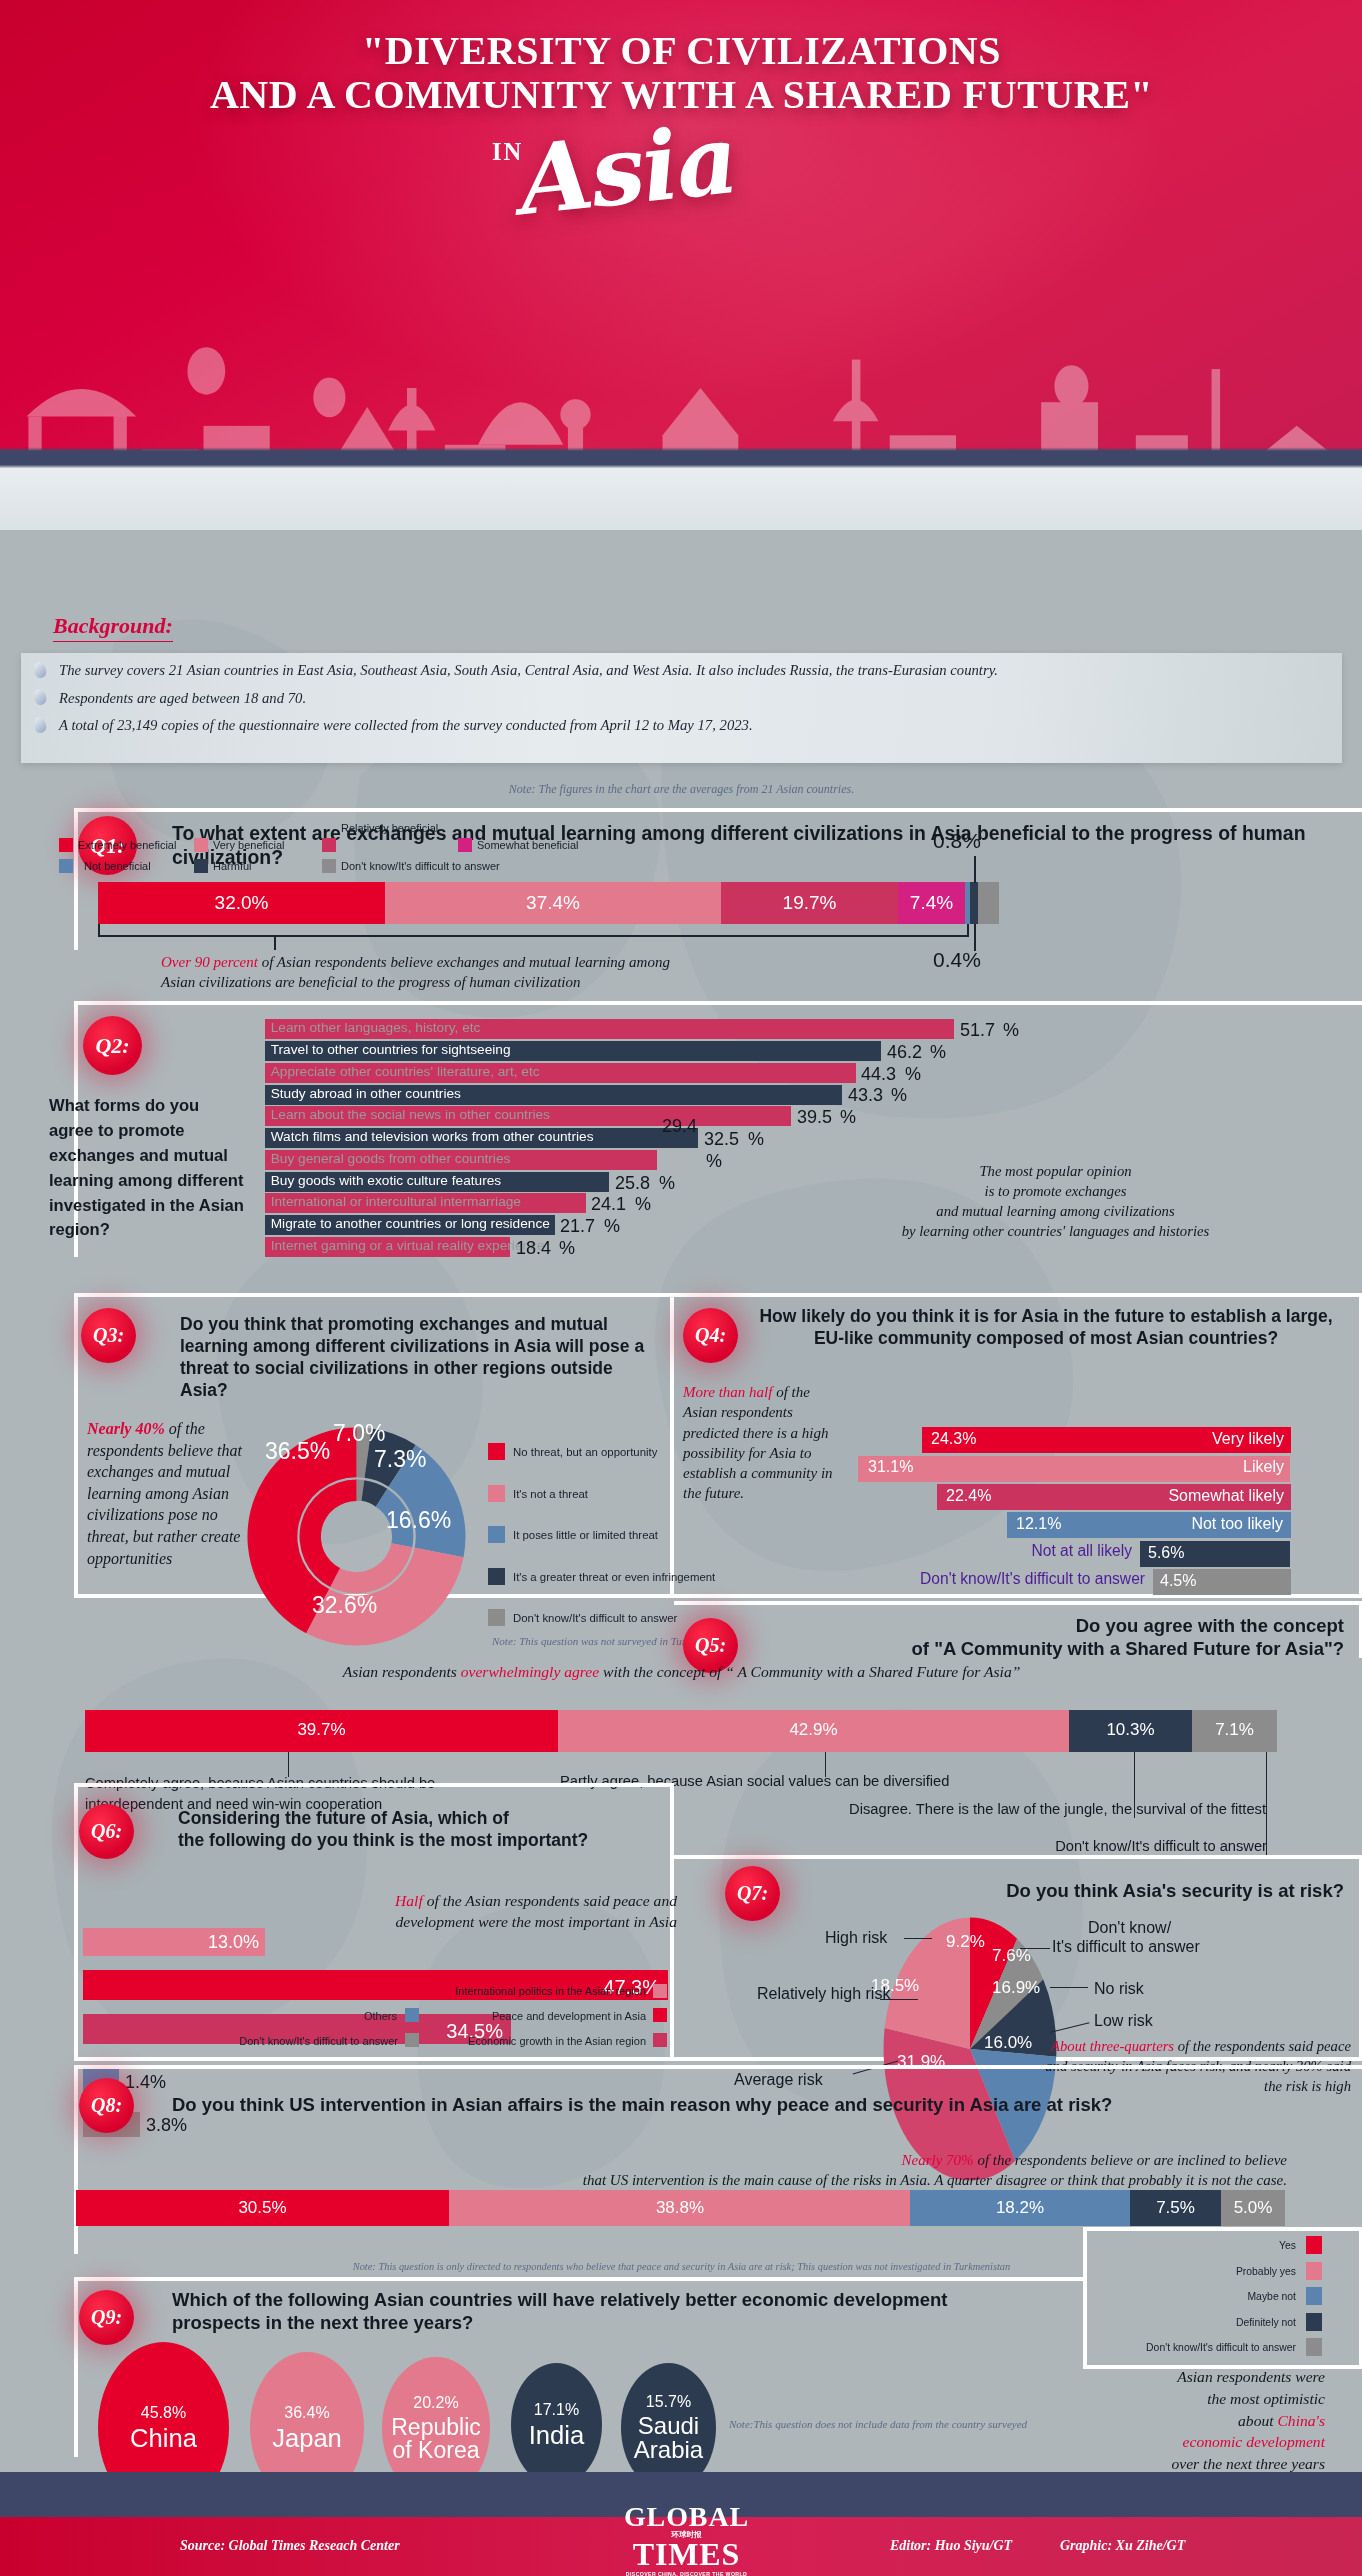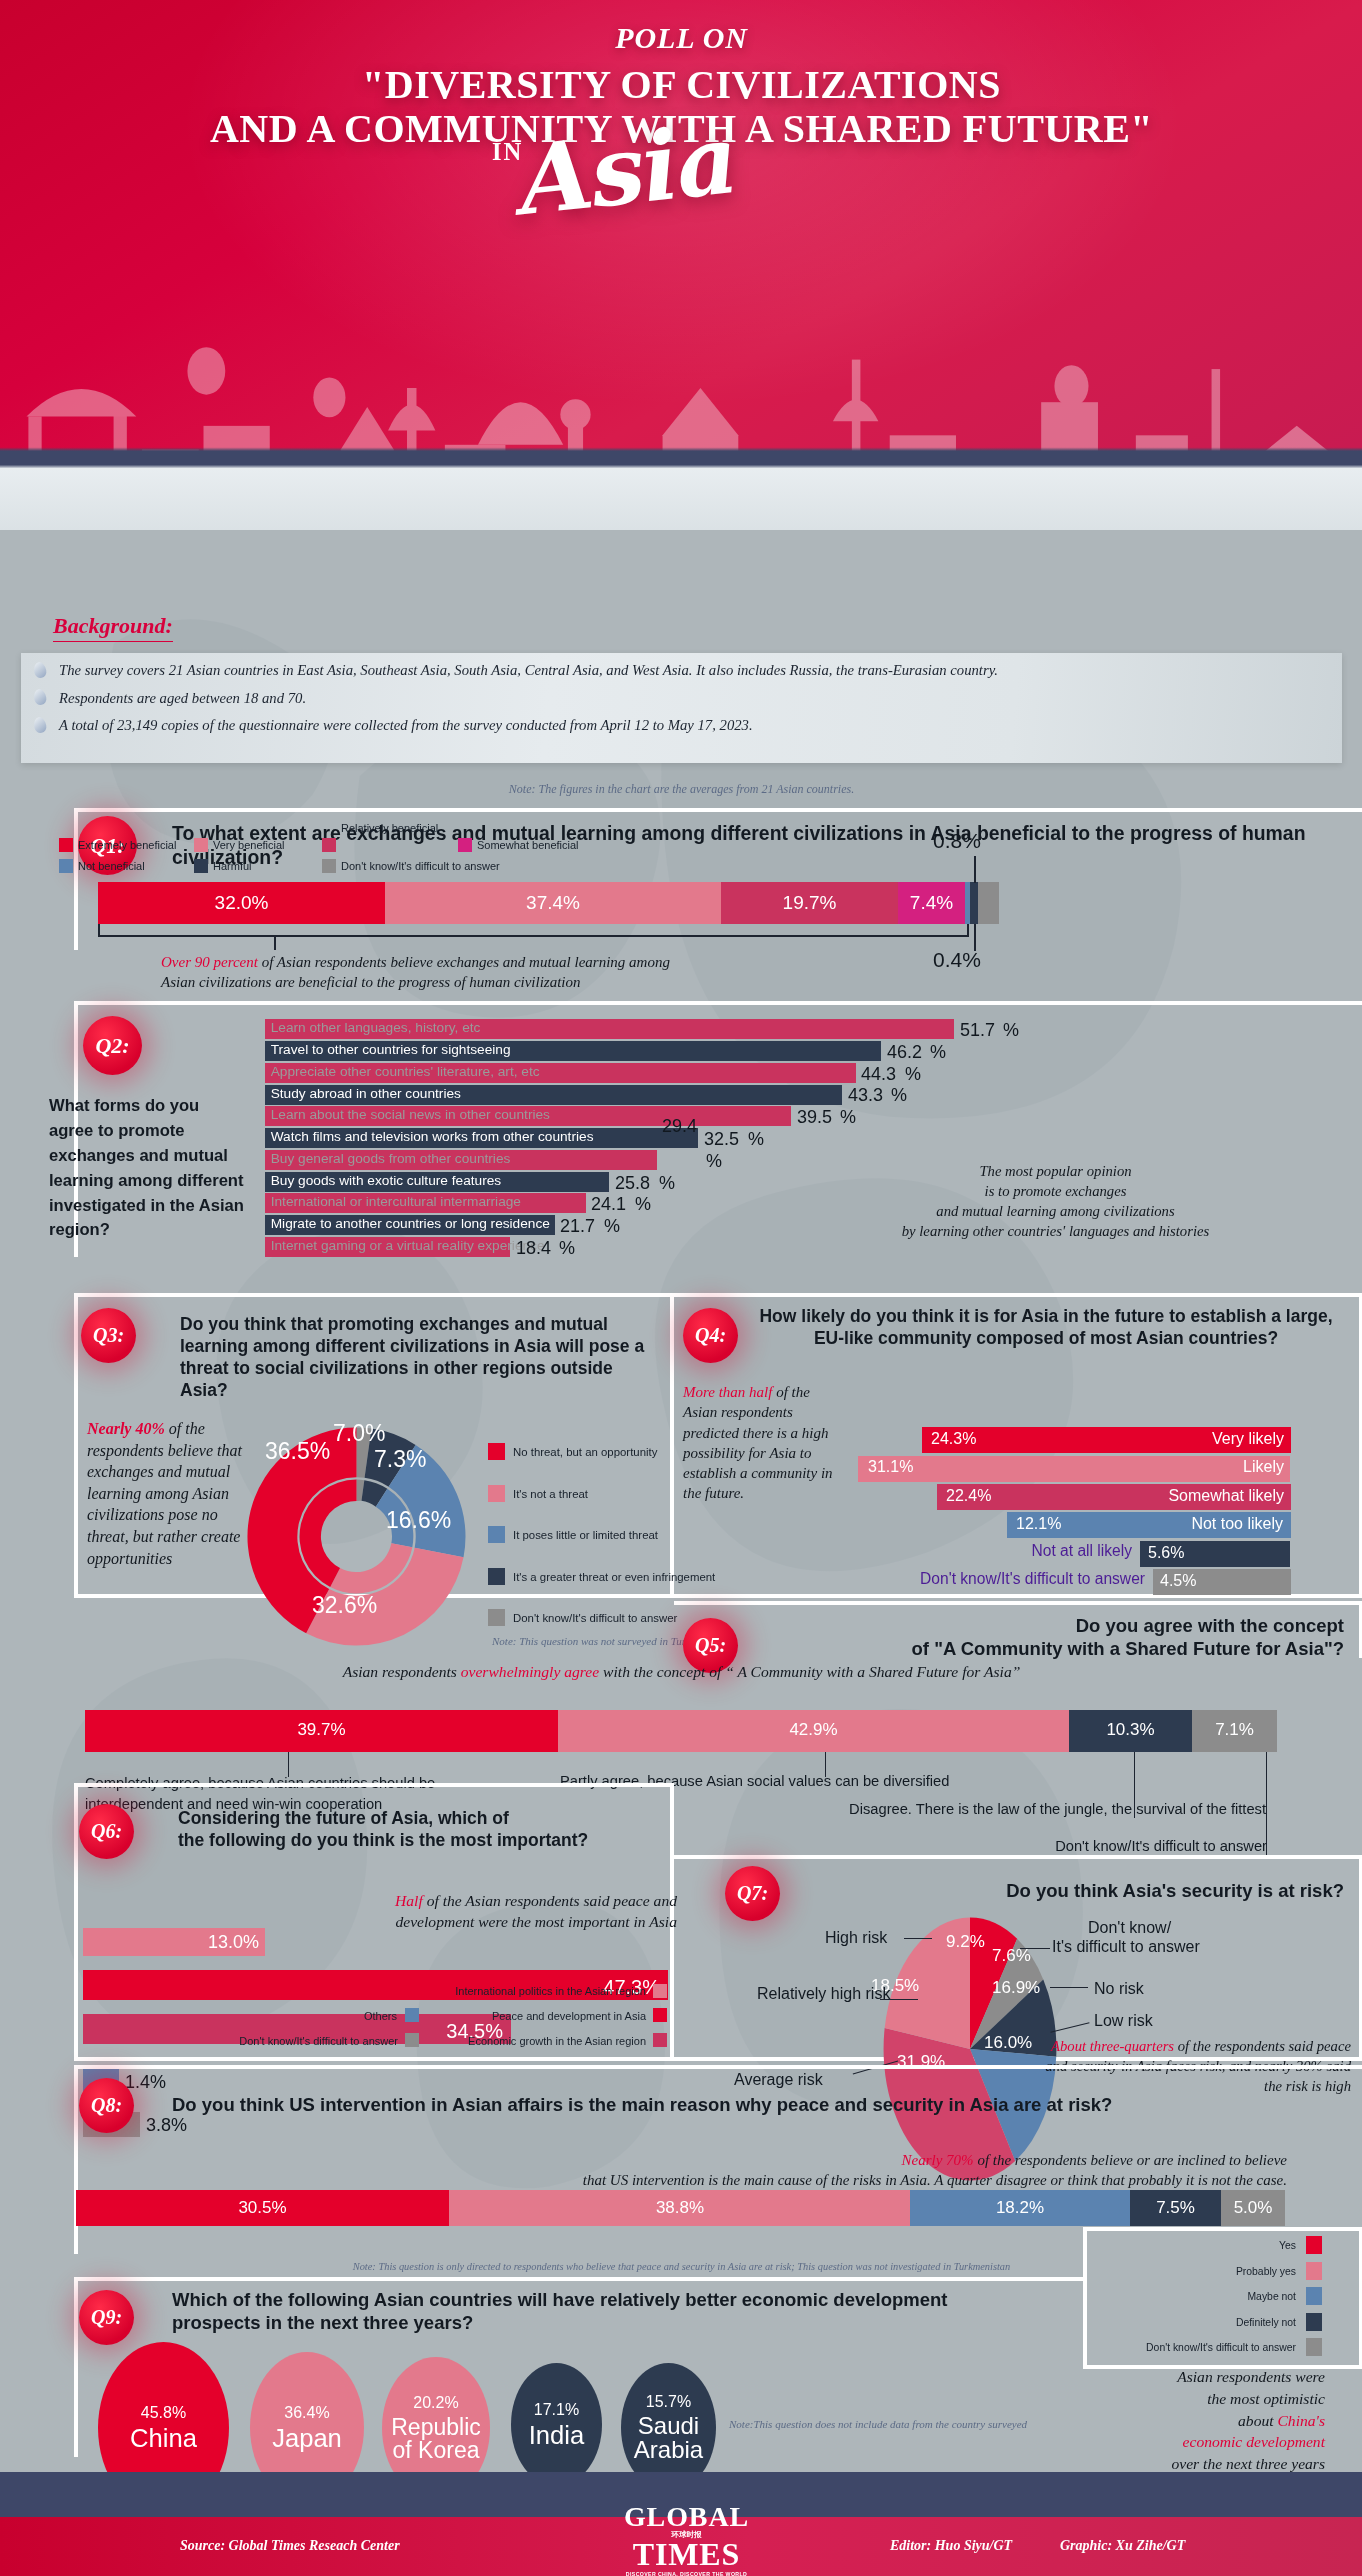--- a/index.html
+++ b/index.html
@@ -179,21 +179,20 @@
       <rect x="1280" y="130" width="9" height="170"></rect>
       <path d="M1320 300 L1320 230 L1370 190 L1420 230 L1420 300 z" fill="#f7e6ea"></path>
       <ellipse cx="218" cy="132" rx="20" ry="25"></ellipse>
         <ellipse cx="348" cy="160" rx="17" ry="21"></ellipse>
       <ellipse cx="1132" cy="148" rx="18" ry="22"></ellipse>
     </g>
   </svg>
   <div class="header-curve"></div>
   <div class="curve-band"></div>
   <div class="title-wrap">
-    <div class="t-poll">POLL ON</div>
     <div class="t-main">"DIVERSITY OF CIVILIZATIONS</div>
     <div class="t-main" style="margin-top:0">AND A COMMUNITY WITH A SHARED FUTURE"</div>
   </div>
   <div class="t-in">IN</div>
   <div class="t-asia">Asia</div>
 </div>
 
 <svg class="worldmap" viewBox="0 0 1440 2000" preserveAspectRatio="none">
   <g fill="#95a1a7">
     <path d="M120 120 q90 -60 200 20 q60 60 10 140 q-70 80 -160 40 q-80 -40 -50 -200z"></path>
@@ -225,21 +224,21 @@
 <div>
   <div class="leg-sw" style="left:59px; top:838px; background:#e4002b"></div>
   <div class="leg-tx" style="left:78px; top:839px;">Extremely beneficial</div>
   <div class="leg-sw" style="left:194px; top:838px; background:#e3798c"></div>
   <div class="leg-tx" style="left:213px; top:839px;">Very beneficial</div>
   <div class="leg-sw" style="left:322px; top:838px; background:#c9335e"></div>
   <div class="leg-tx" style="left:341px; top:822px;">Relatively beneficial</div>
   <div class="leg-sw" style="left:458px; top:838px; background:#d42080"></div>
   <div class="leg-tx" style="left:477px; top:839px;">Somewhat beneficial</div>
   <div class="leg-sw" style="left:59px; top:859px; background:#5b83b0"></div>
-  <div class="leg-tx" style="left:78px; top:860px;">Not beneficial</div>
+  <div class="leg-tx" style="left:78px; top:860px;padding-left:6px;">Not beneficial</div>
   <div class="leg-sw" style="left:194px; top:859px; background:#2d3b50"></div>
   <div class="leg-tx" style="left:213px; top:860px;">Harmful</div>
   <div class="leg-sw" style="left:322px; top:859px; background:#8c8c8c"></div>
   <div class="leg-tx" style="left:341px; top:860px;">Don't know/It's difficult to answer</div>
 </div>
 
 <div>
   <div class="blk" style="left:98px; top:882px; width:287px; height:42px; background:#e4002b"></div>
   <div class="pct" style="left:98px; top:892px; width:287px; text-align:center;">32.0%</div>
   <div class="blk" style="left:385px; top:882px; width:336px; height:42px; background:#e3798c"></div>

